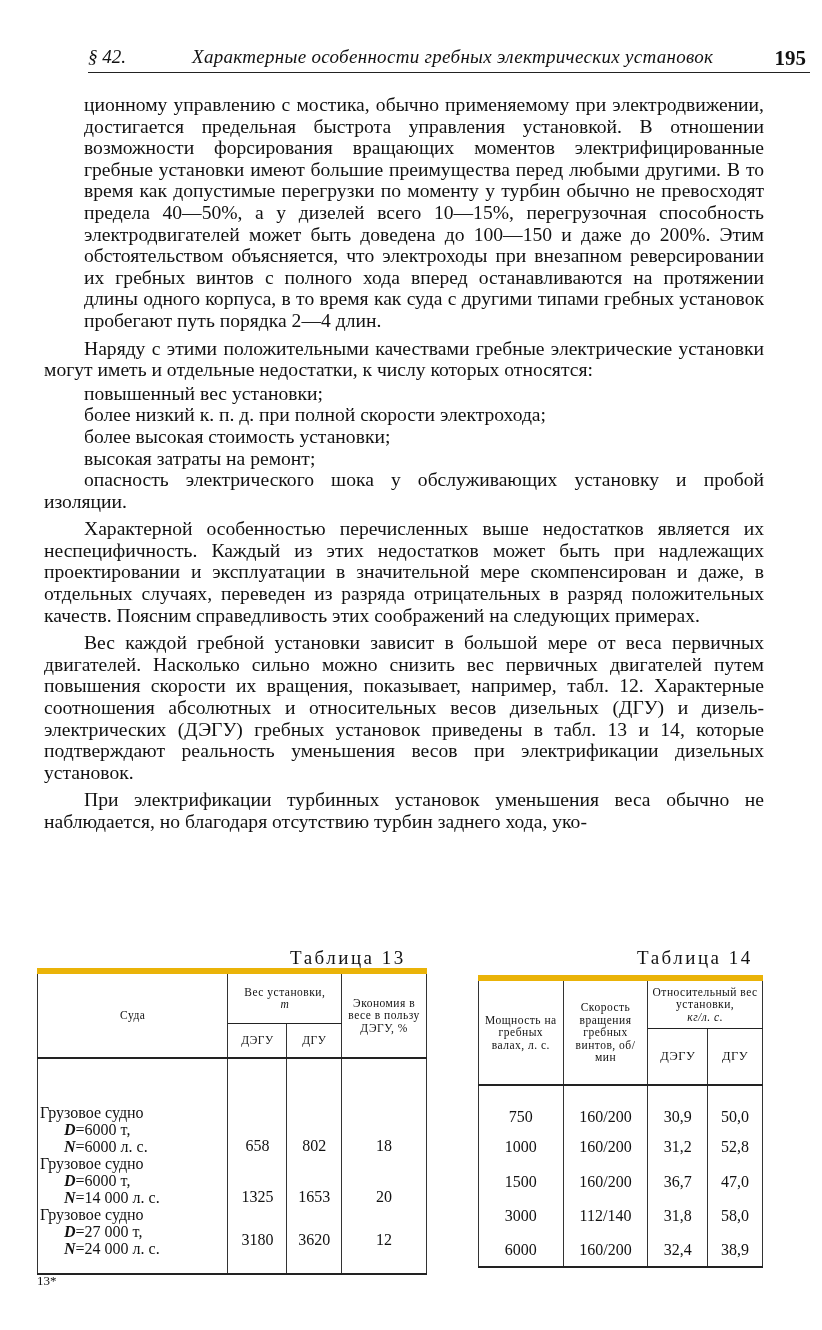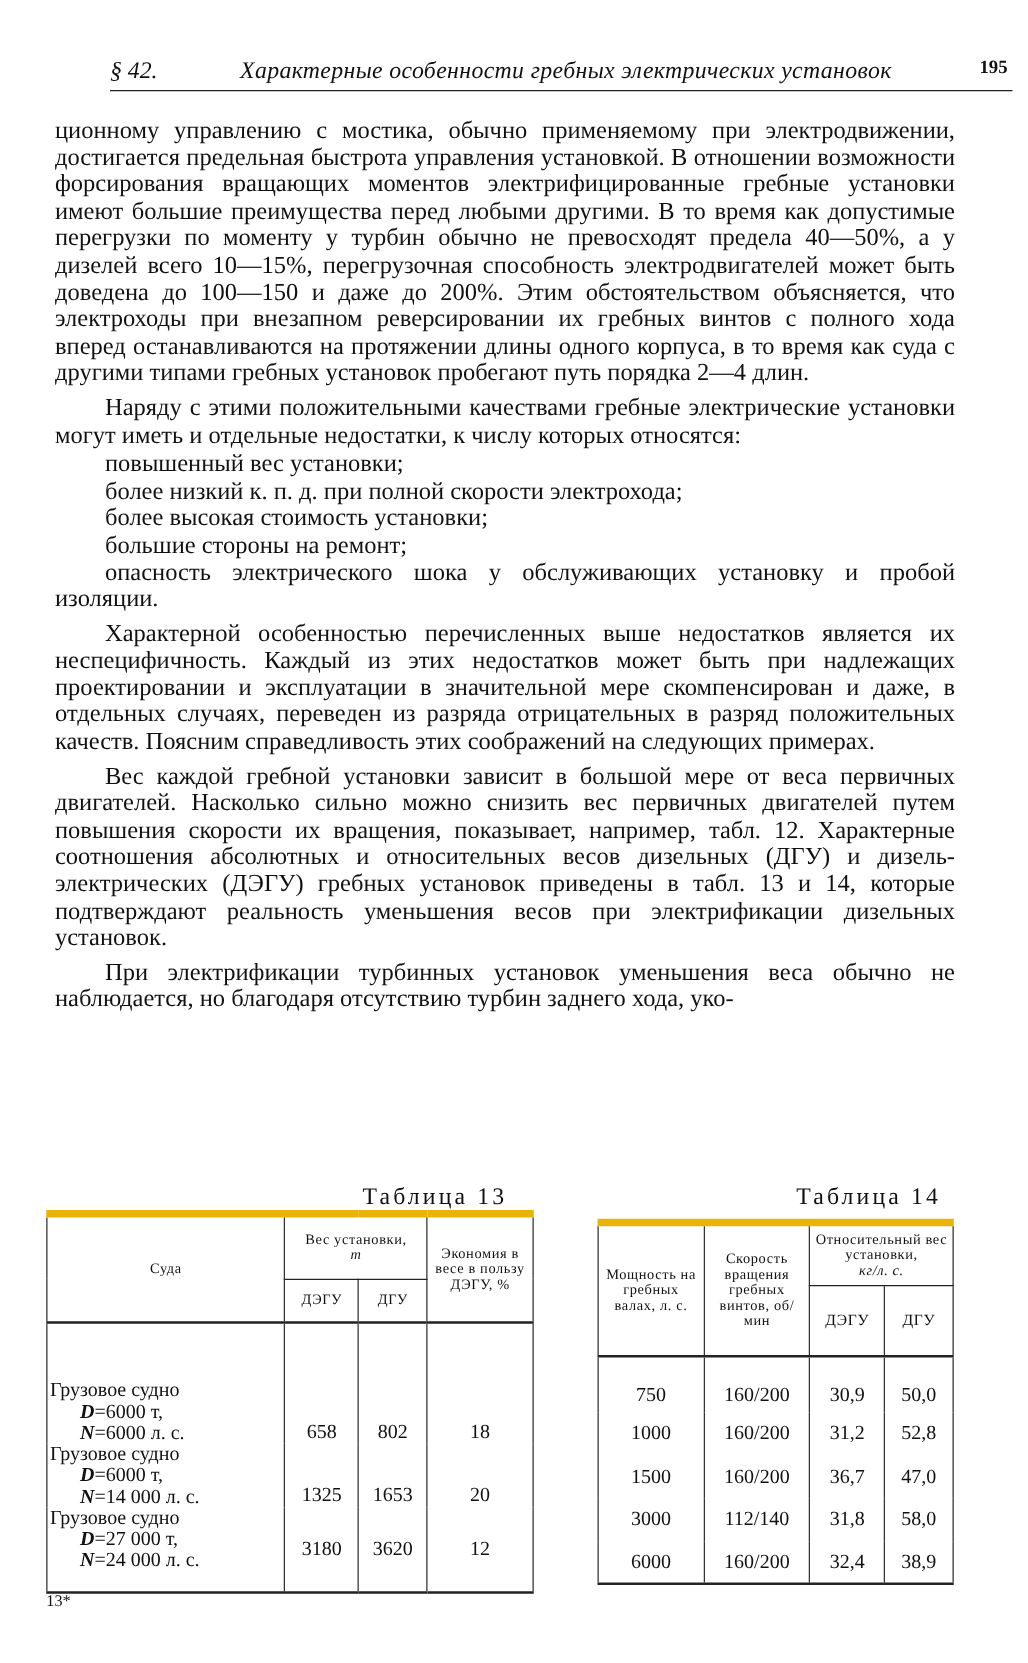--- a/index.html
+++ b/index.html
@@ -2,27 +2,27 @@
 <html><head>
 <meta charset="utf-8">
 <style>
   html, body { margin: 0; padding: 0; background: #ffffff; }
   body { width: 822px; height: 1330px; position: relative; overflow: hidden;
          font-family: "Liberation Serif", "DejaVu Serif", serif; color: #111; }
   .header { position: absolute; left: 44px; top: 42px; width: 722px; height: 30px;
             border-bottom: 1.5px solid #222; margin-left: 44px; }
   .header .sec { position: absolute; left: 0; top: 4px; font-style: italic; font-size: 19px; }
   .header .title { position: absolute; left: 104px; top: 4px; font-style: italic; font-size: 19px; letter-spacing: 0.3px; }
-  .header .pageno { position: absolute; right: 4px; top: 4px; font-size: 15px; font-weight: bold; }
+  .header .pageno { position: absolute; right: 4px; top: 4px; font-size: 21px; font-weight: bold; }
 
   .body { position: absolute; left: 44px; top: 94px; width: 720px;
           font-size: 19.6px; line-height: 21.6px; text-align: justify; transform-origin: left top; }
   .body p { margin: 0 0 6px 0; text-indent: 0; }
   .body p.ind { text-indent: 40px; }
-  .body p.first { text-indent: 0; }
+  .body p.first { text-indent: 0; margin-left: 40px; }
   .body ul { list-style: none; margin: 0 0 6px 0; padding: 0; }
   .body ul li { padding-left: 40px; }
   .body ul li.wrap { padding-left: 0; text-indent: 40px; }
 
   .tcap { position: absolute; font-size: 19px; letter-spacing: 2.5px; }
   table.t { position: absolute; border-collapse: collapse; font-size: 12.5px; }
   table.t td, table.t th { border-left: 1px solid #333; border-right: 1px solid #333; padding: 0 3px; }
   .t13 { left: 37px; top: 968px; width: 390px; }
   .t14 { left: 478px; top: 975px; width: 285px; }
   table.t thead th { font-weight: normal; font-size: 11.5px; line-height: 12.5px; text-align: center; vertical-align: middle; letter-spacing: 0.5px; }
@@ -46,21 +46,21 @@
   <span class="pageno">195</span>
 </div>
 
 <div class="body">
   <p class="first">ционному управлению с мостика, обычно применяемому при электродвижении, достигается предельная быстрота управления установкой. В отношении возможности форсирования вращающих моментов электрифицированные гребные установки имеют большие преимущества перед любыми другими. В то время как допустимые перегрузки по моменту у турбин обычно не превосходят предела 40—50%, а у дизелей всего 10—15%, перегрузочная способность электродвигателей может быть доведена до 100—150 и даже до 200%. Этим обстоятельством объясняется, что электроходы при внезапном реверсировании их гребных винтов с полного хода вперед останавливаются на протяжении длины одного корпуса, в то время как суда с другими типами гребных установок пробегают путь порядка 2—4 длин.</p>
   <p class="ind" style="margin-bottom:2px">Наряду с этими положительными качествами гребные электрические установки могут иметь и отдельные недостатки, к числу которых относятся:</p>
   <ul>
     <li>повышенный вес установки;</li>
     <li>более низкий к. п. д. при полной скорости электрохода;</li>
     <li>более высокая стоимость установки;</li>
-    <li>большие стороны на ремонт;</li>
+    <li>высокая затраты на ремонт;</li>
     <li class="wrap">опасность электрического шока у обслуживающих установку и пробой изоляции.</li>
   </ul>
   <p class="ind">Характерной особенностью перечисленных выше недостатков является их неспецифичность. Каждый из этих недостатков может быть при надлежащих проектировании и эксплуатации в значительной мере скомпенсирован и даже, в отдельных случаях, переведен из разряда отрицательных в разряд положительных качеств. Поясним справедливость этих соображений на следующих примерах.</p>
   <p class="ind">Вес каждой гребной установки зависит в большой мере от веса первичных двигателей. Насколько сильно можно снизить вес первичных двигателей путем повышения скорости их вращения, показывает, например, табл. 12. Характерные соотношения абсолютных и относительных весов дизельных (ДГУ) и дизель-электрических (ДЭГУ) гребных установок приведены в табл. 13 и 14, которые подтверждают реальность уменьшения весов при электрификации дизельных установок.</p>
   <p class="ind">При электрификации турбинных установок уменьшения веса обычно не наблюдается, но благодаря отсутствию турбин заднего хода, уко-</p>
 </div>
 
 <div class="tcap" style="left:290px; top:947px;">Таблица 13</div>
 <table class="t t13">
   <colgroup>

